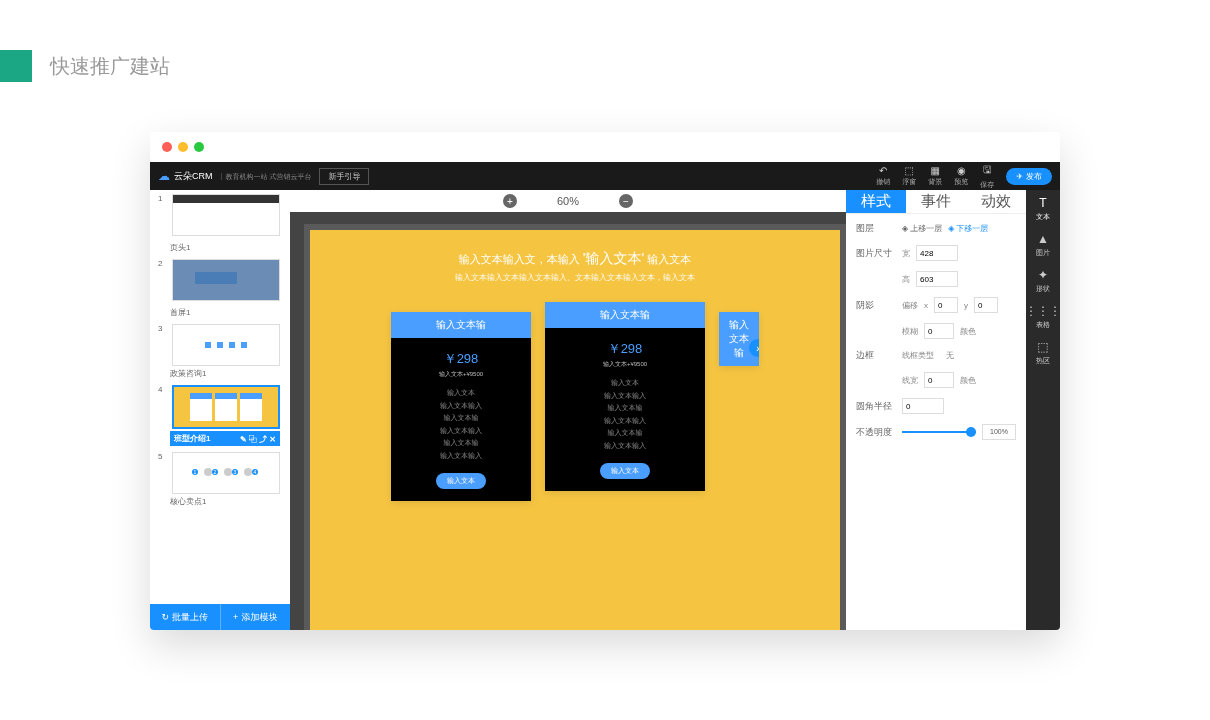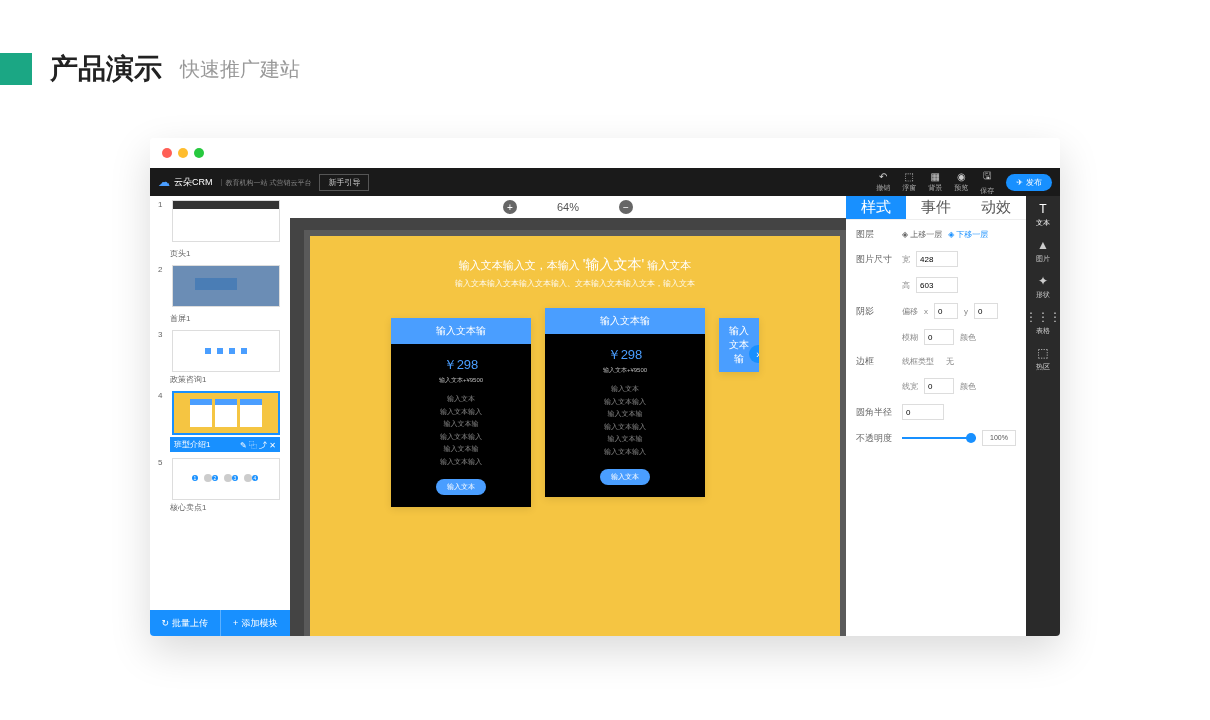--- a/index.html
+++ b/index.html
@@ -38,21 +38,21 @@
 .app-body { display: flex; height: 440px; background: #f0f0f0; }
 
 
 .left-sidebar { width: 140px; background: #fff; display: flex; flex-direction: column; }
 .slides { flex: 1; overflow-y: auto; padding: 4px 8px; }
 .slide-item { margin-bottom: 6px; }
 .slide-num { font-size: 8px; color: #666; display: inline-block; width: 10px; vertical-align: top; }
 .slide-thumb { display: inline-block; width: 108px; border: 1px solid #ddd; background: #fff; }
 .slide-thumb.selected { border: 2px solid #1890ff; }
 .slide-label { font-size: 8px; color: #666; margin-top: 2px; margin-left: 12px; }
-.slide-label.sel { background: #1890ff; color: #fff; padding: 2px 4px; display: flex; justify-content: space-between; align-items: center; width: 110px; }
+.slide-label.sel { background: #1890ff; color: #fff; padding: 2px 4px; display: flex; justify-content: space-between; align-items: center; width: 110px; font-weight: bold; }
 .thumb-inner { height: 40px; display: flex; align-items: center; justify-content: center; font-size: 6px; color: #888; }
 .thumb1 { background: linear-gradient(#333 20%, #fff 20%); }
 .thumb2 { background: #6b8db5; height: 40px; position: relative; }
 .thumb2-box { position: absolute; left: 20%; top: 30%; width: 40%; height: 30%; background: #4a7db5; }
 .thumb3 { display: flex; flex-direction: column; align-items: center; justify-content: center; gap: 2px; }
 .thumb3-row { display: flex; gap: 6px; }
 .thumb3-ico { width: 6px; height: 6px; background: #4a9eff; }
 .thumb4 { background: #f5c542; display: flex; gap: 3px; padding: 6px; justify-content: center; }
 .thumb4-card { width: 22px; height: 28px; background: #fff; }
 .thumb4-card-top { height: 6px; background: #4a9eff; }
@@ -109,21 +109,20 @@
 .tool-strip { width: 34px; background: #2a2a2a; display: flex; flex-direction: column; align-items: center; padding-top: 6px; gap: 10px; }
 .ts-item { color: #ccc; display: flex; flex-direction: column; align-items: center; gap: 2px; font-size: 7px; }
 .ts-icon { font-size: 12px; }
 .ts-item.active { color: #fff; }
 </style>
 </head>
 <body>
 
 <div class="page-header">
   <div class="green-box"></div>
-  <div class="title-main">产品演示</div>
   <div class="title-sub">快速推广建站</div>
 </div>
 
 <div class="app-window">
 
   <div class="mac-chrome">
     <div class="mac-dot dot-red"></div>
     <div class="mac-dot dot-yellow"></div>
     <div class="mac-dot dot-green"></div>
   </div>
@@ -245,21 +244,21 @@
         <div class="sf-btn">
             <span>+</span>
             <span>添加模块</span>
           </div>
       </div>
     </div>
 
     <div class="canvas-wrap">
       <div class="zoom-bar">
         <div class="zoom-btn">+</div>
-        <div>64%</div>
+        <div>60%</div>
         <div class="zoom-btn">−</div>
       </div>
       <div class="ruler-h"></div>
       <div class="ruler-v"></div>
       <div class="canvas">
         <div class="canvas-title">
           <span>输入文本输入文，本输入</span>
           <span class="em">'输入文本'</span>
           <span>输入文本</span>
         </div>

